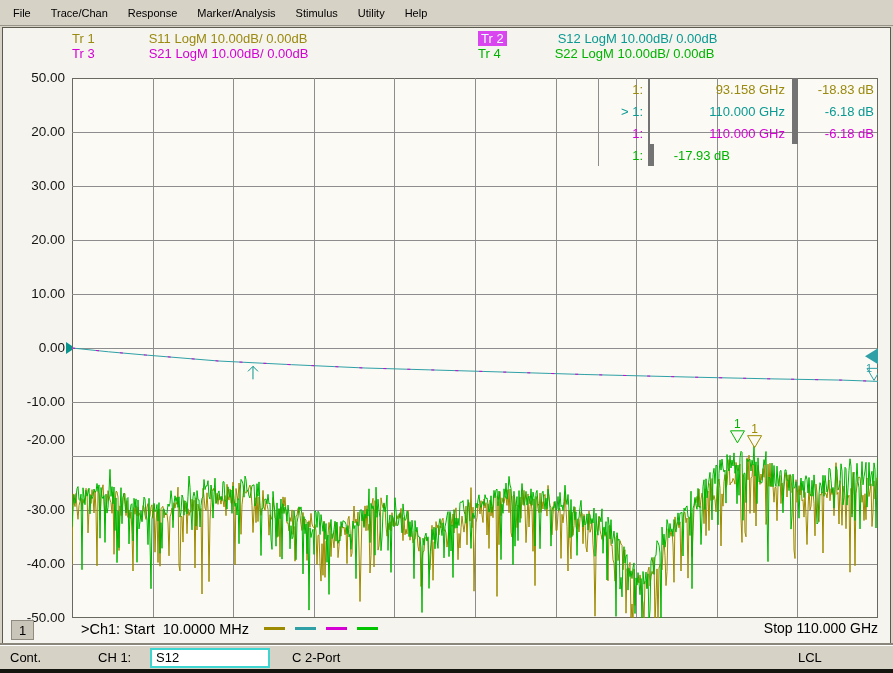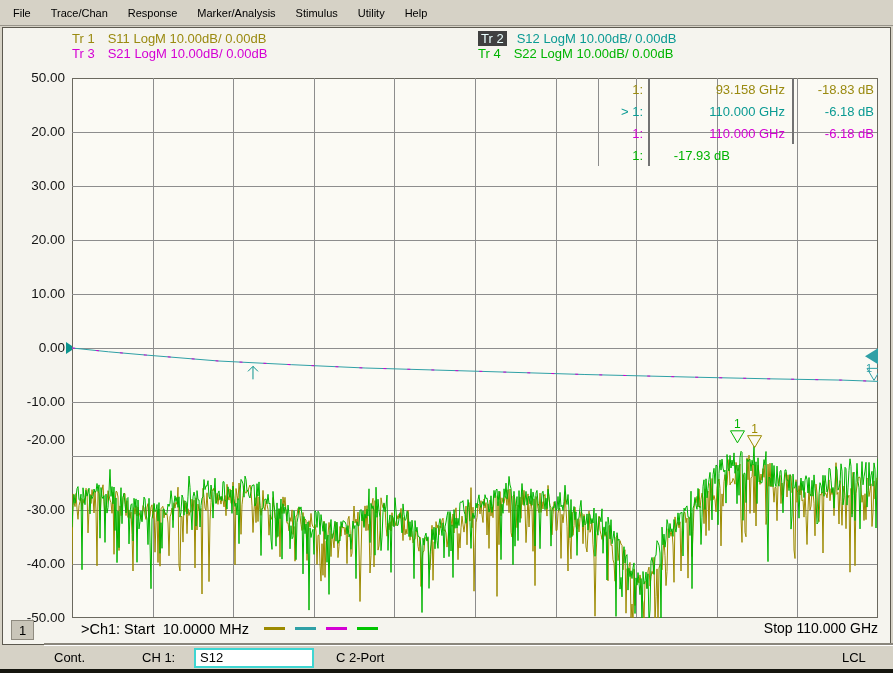--- a/index.html
+++ b/index.html
@@ -9,53 +9,53 @@
   
   .menubar{position:absolute;top:0;left:0;right:0;height:25px;display:flex;
            align-items:center;padding-left:3px;background:#d6d2c6;
            border-bottom:1px solid #98948a;}
   .menu-item{padding:3px 10px;font-size:11px;color:#000000;}
   
   .display{position:absolute;top:27px;left:2px;width:889px;height:618px;
            background:#f5f4ee;border:1px solid #5c594f;box-sizing:border-box;}
   .legend-row{position:absolute;left:69px;width:808px;height:15px;display:flex;
               font-size:13px;white-space:pre;}
-  .legend-cell{display:flex;}
+  .legend-cell{display:flex;gap:41px;}
   .legend-cell.left{width:406px;flex:none;}
   .tr-id{padding:0 3px 0 0;}
   .tr-text{margin-left:10px;}
   .plot{position:absolute;left:69px;top:50px;width:806px;height:540px;}
   .y-label{position:absolute;left:4px;width:58px;text-align:right;
            font-size:13.5px;color:#141414;height:16px;line-height:16px;}
   .ref-triangle{position:absolute;left:63px;top:314px;width:0;height:0;
                 border-left:9px solid #0b948e;border-top:6px solid transparent;
                 border-bottom:6px solid transparent;}
   
   .readout{position:absolute;left:595px;top:50px;width:280px;font-size:13px;}
   .readout-row{display:flex;height:22px;}
   .readout-row .cell{display:flex;align-items:center;justify-content:flex-end;
                      box-sizing:border-box;height:100%;white-space:pre;}
   .readout-row .c1{width:50px;border-left:1px solid #8d8d8d;padding-right:5px;}
   .readout-row .c2{width:144px;border-left:2px solid #737373;padding-right:7px;}
-  .readout-row .c3{width:86px;border-left:2px solid #737373;padding-right:4px;}
+  .readout-row .c3{width:86px;border-left:6px solid #737373;padding-right:4px;}
   
   .chan-badge{position:absolute;left:8px;top:592px;width:21px;height:18px;
               background:#c9c5b9;border:1px solid #8f8b80;color:#000;font-size:13px;
               display:flex;align-items:center;justify-content:center;}
   .start-group{position:absolute;left:78px;top:591px;height:19px;display:flex;
                align-items:center;font-size:14.5px;color:#000;white-space:pre;}
   .trace-dash{width:21px;height:3px;margin-left:10px;flex:none;}
   .trace-dash.first{margin-left:15px;}
   .stop-label{position:absolute;top:591px;left:665px;width:210px;height:19px;
               line-height:19px;text-align:right;font-size:14px;color:#000;}
   
   .statusbar{position:absolute;left:0;right:0;bottom:4px;height:23px;
              background:#d6d2c6;border-top:1px solid #fff;
              box-shadow:0 -2px 0 #8a867c;display:flex;align-items:center;
-             font-size:13px;color:#000;margin-left:44px;}
+             font-size:13px;color:#000;}
   .sb-cont{margin-left:10px;width:88px;}
   .sb-ch{width:46px;}
   .sb-meas{margin-left:6px;width:112px;height:16px;background:#fff;
            border:2px solid #3fd6d2;display:flex;align-items:center;
            padding-left:4px;font-size:13px;}
   .sb-cal{margin-left:22px;}
   .sb-lcl{position:absolute;left:798px;}
   .black-strip{position:absolute;left:0;right:0;bottom:0;height:4px;background:#15150f;}
 </style>
 </head>
@@ -74,21 +74,21 @@
   </div>
 
   <div class="display">
 
     <div class="legend-row" style="top:3px">
       <div class="legend-cell left" style="color: rgb(154, 138, 16);">
         <span class="tr-id">Tr 1</span>
         <span class="tr-text">S11 LogM 10.00dB/ 0.00dB</span>
       </div>
       <div class="legend-cell" style="color: rgb(10, 154, 147);">
-        <span class="tr-id" style="background: #404040; color: rgb(234, 255, 255); padding: 0px 3px;">Tr 2</span>
+        <span class="tr-id" style="background: #d946ef; color: rgb(234, 255, 255); padding: 0px 3px;">Tr 2</span>
         <span class="tr-text">S12 LogM 10.00dB/ 0.00dB</span>
       </div>
     </div>
     <div class="legend-row" style="top:18px">
       <div class="legend-cell left" style="color: rgb(212, 0, 212);">
         <span class="tr-id">Tr 3</span>
         <span class="tr-text">S21 LogM 10.00dB/ 0.00dB</span>
       </div>
       <div class="legend-cell" style="color: rgb(0, 180, 0);">
         <span class="tr-id">Tr 4</span>

